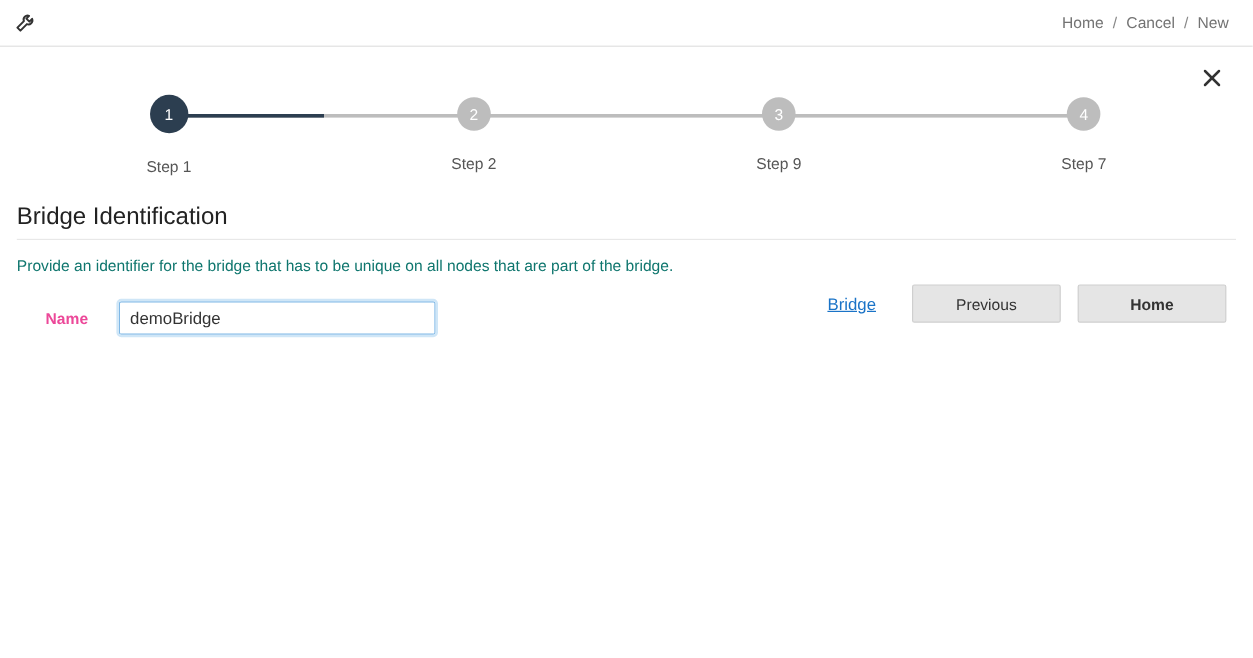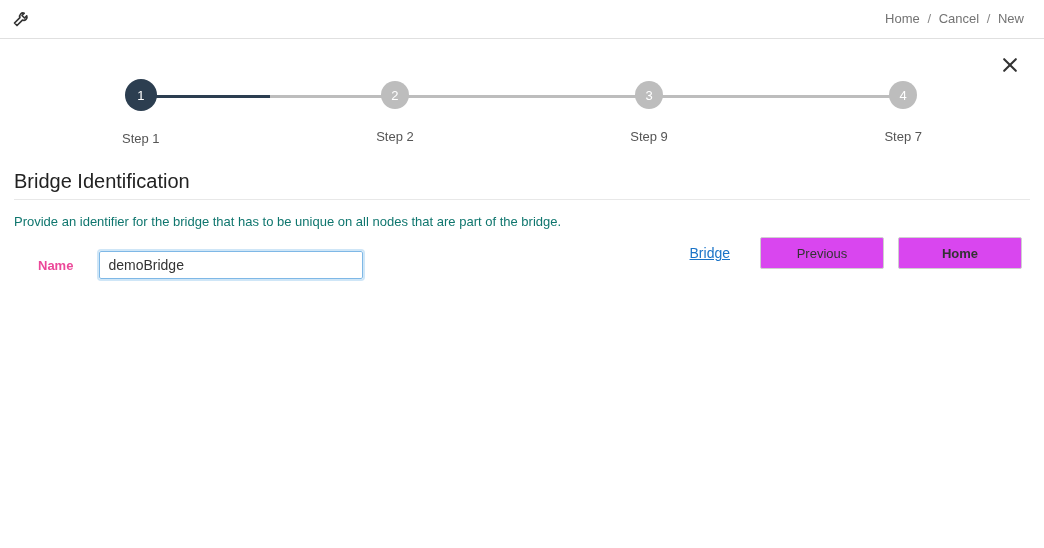--- a/index.html
+++ b/index.html
@@ -160,21 +160,21 @@
       color: #1a73c7;
       font-size: 14px;
       text-decoration: underline;
       cursor: pointer;
       margin-right: 16px;
     }
     .btn {
       min-width: 124px;
       height: 32px;
       border: 1px solid #cfcfcf;
-      background: #d946ef;
+      background: #e5e5e5;
       color: #333;
       font-size: 13px;
       border-radius: 2px;
       cursor: pointer;
     }
     .btn.next {
       font-weight: 600;
     }
   </style>
 </head>

